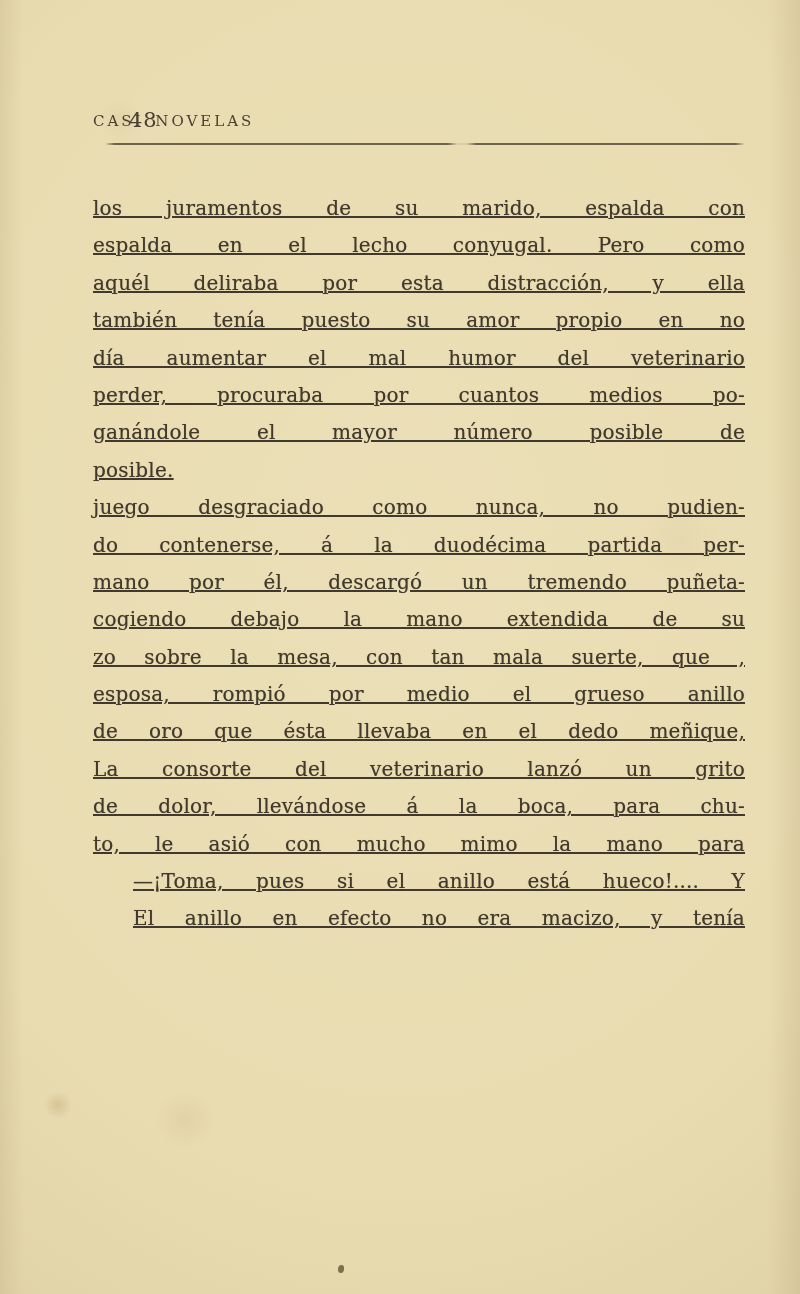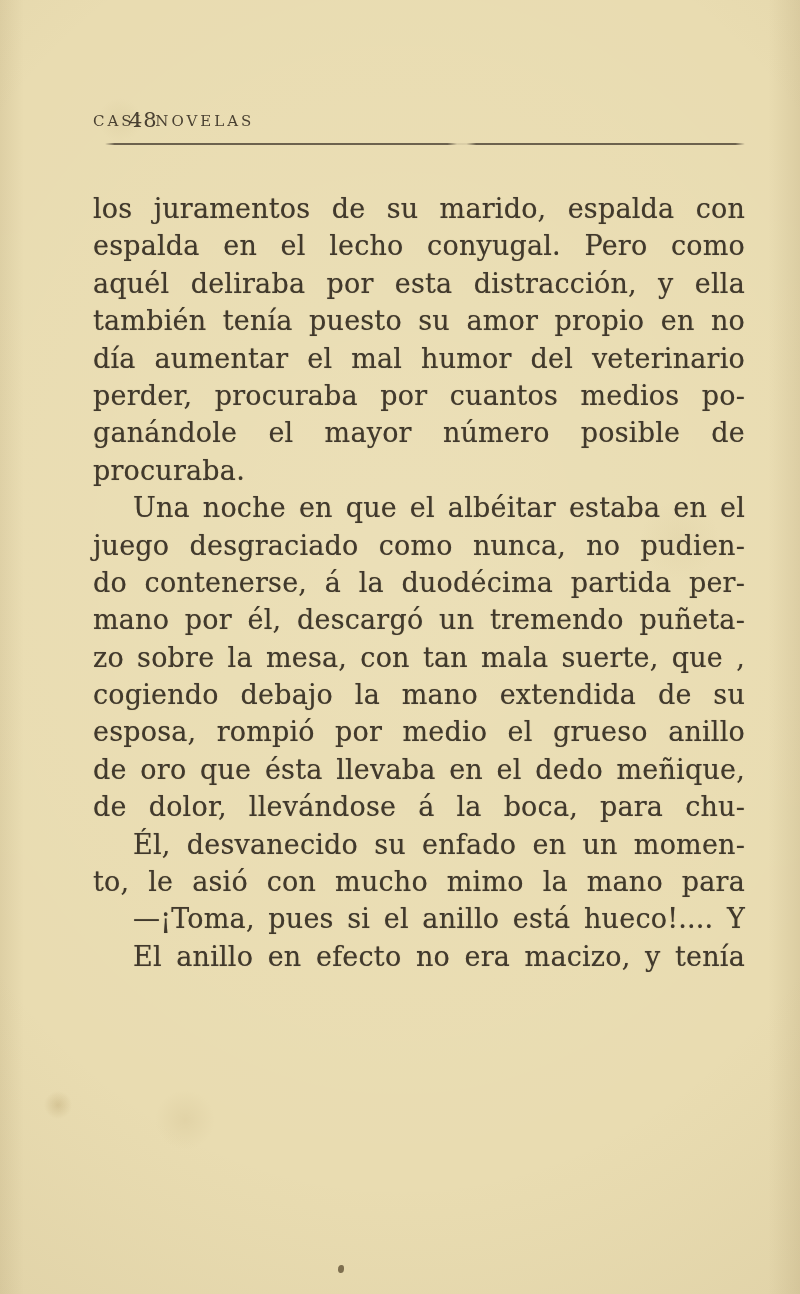--- a/index.html
+++ b/index.html
@@ -63,27 +63,28 @@
     border-radius: 1px;
   }
   .text-block {
     position: absolute;
     left: 93px; top: 190px;
     width: 652px;
   }
   .ln {
     height: 37.4px;
     line-height: 37.4px;
-    font-size: 27px;
+    font-size: 20px;
     letter-spacing: 0.2px;
     text-align: justify;
     text-align-last: justify;
     white-space: normal;
     color: #41392c;
     text-shadow: 0 0 0.7px rgba(62,52,36,0.55);
+    text-decoration: underline;
   }
   .ln.ind { text-indent: 40px; }
   .ln.end { text-align-last: left; }
 </style>
 </head>
 <body>
 
 <div class="page">
 
   <div class="header-row">
@@ -94,31 +95,30 @@
   <div class="header-rule"></div>
 
   <div class="text-block">
     <div class="ln">los juramentos de su marido, espalda con</div>
     <div class="ln">espalda en el lecho conyugal. Pero como</div>
     <div class="ln">aquél deliraba por esta distracción, y ella</div>
     <div class="ln">también tenía puesto su amor propio en no</div>
     <div class="ln">día aumentar el mal humor del veterinario</div>
     <div class="ln">perder, procuraba por cuantos medios po-</div>
     <div class="ln">ganándole el mayor número posible de</div>
-    <div class="ln end">procuraba.</div>
-    <div class="ln ind">Una noche en que el albéitar estaba en el</div>
+    <div class="ln end">posible.</div>
     <div class="ln">juego desgraciado como nunca, no pudien-</div>
     <div class="ln">do contenerse, á la duodécima partida per-</div>
     <div class="ln">mano por él, descargó un tremendo puñeta-</div>
+    <div class="ln">cogiendo debajo la mano extendida de su</div>
     <div class="ln">zo sobre la mesa, con tan mala suerte, que ,</div>
-    <div class="ln">cogiendo debajo la mano extendida de su</div>
     <div class="ln">esposa, rompió por medio el grueso anillo</div>
     <div class="ln">de oro que ésta llevaba en el dedo meñique,</div>
+    <div class="ln">La consorte del veterinario lanzó un grito</div>
     <div class="ln">de dolor, llevándose á la boca, para chu-</div>
-    <div class="ln ind">Él, desvanecido su enfado en un momen-</div>
     <div class="ln">to, le asió con mucho mimo la mano para</div>
     <div class="ln ind">—¡Toma, pues si el anillo está hueco!.... Y</div>
     <div class="ln ind">El anillo en efecto no era macizo, y tenía</div>
   </div>
 
   <div class="speck"></div>
 
 </div>
 
 </body></html>

